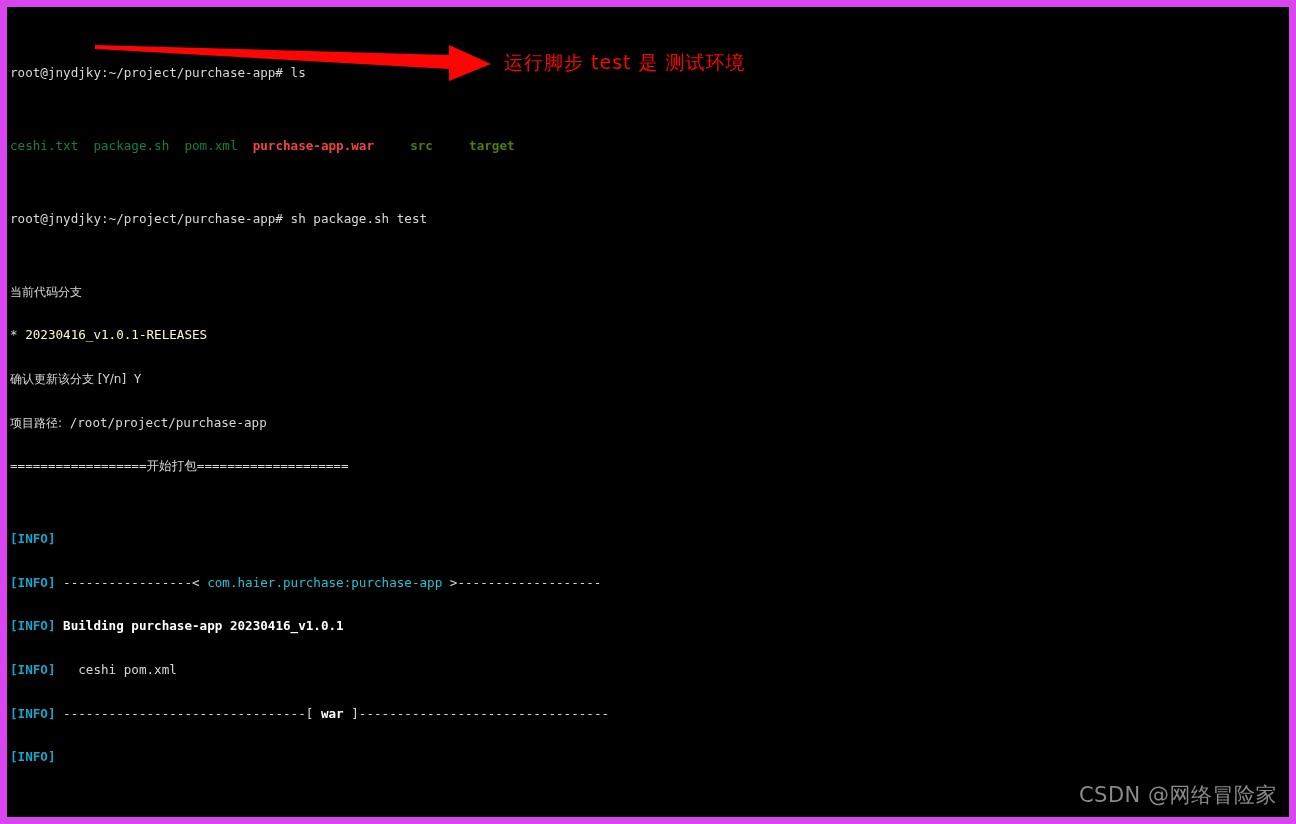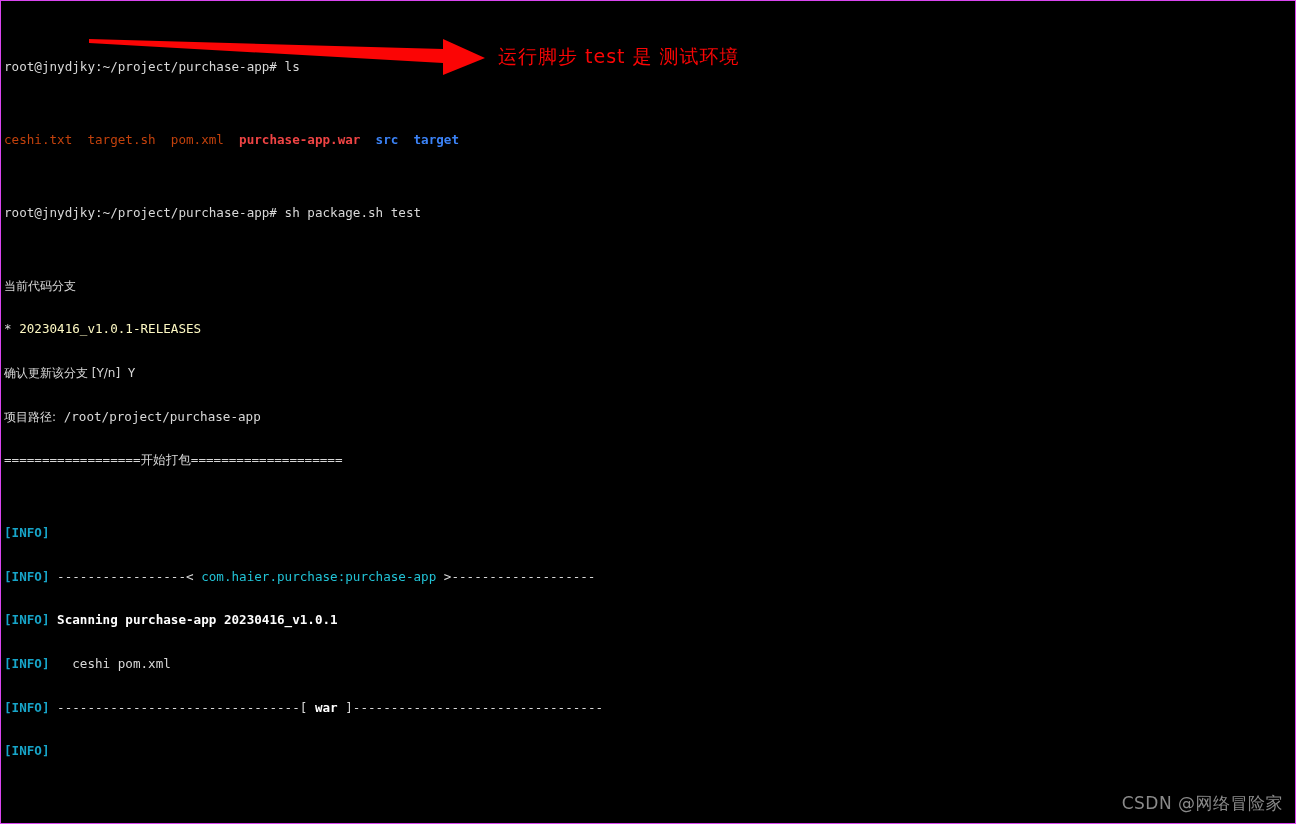--- a/index.html
+++ b/index.html
@@ -18,21 +18,21 @@
 
   
   #terminal {
     position: absolute;
     left: 0;
     top: 0;
     width: 1296px;
     height: 824px;
     background: #000000;
     box-sizing: border-box;
-    border: 1px solid #d946ef;
+    border: 7px solid #d946ef;
     overflow: hidden;
   }
 
   #console {
     position: absolute;
     left: 3px;
     top: 1px;
     width: 1290px;
     font-size: 12.6px;
     line-height: 14.56px;
@@ -43,24 +43,24 @@
 
   .ln {
     white-space: pre;
     height: 14.56px;
     font-size: 12.6px;
     line-height: 14.56px;
   }
 
   
   .c-default { color: #d8d8d8; }
-  .c-white   { color: #c2410c; }
+  .c-white   { color: #15803d; }
   .c-info    { color: #17a5c9; }
   .c-cyan    { color: #22c3d6; margin-top: 8px; }
-  .c-blue    { color: #3b82f6; }
+  .c-blue    { color: #4d7c0f; margin-left: 21px; }
   .c-green   { color: #fef9c3; }
   .c-red     { color: #ef4444; }
   .c-dash    { color: #d8d8d8; }
   .c-bold    { font-weight: bold; color: #ffffff; }
   .b         { font-weight: bold; }
 
   
   .cjk {
     font-family: "DejaVu Sans", "Liberation Sans", sans-serif;
     font-size: 12px;
@@ -88,52 +88,52 @@
     white-space: pre;
   }
 
   
   #watermark {
     position: absolute;
     right: 12px;
     bottom: 8px;
     color: #8a8a8a;
     font-family: "DejaVu Sans", "Liberation Sans", sans-serif;
-    font-size: 17px;
+    font-size: 21px;
     letter-spacing: 0.5px;
     white-space: pre;
   }
 </style>
 </head>
 <body>
 
 <div id="terminal">
 
   <div id="console">
 
     
     <div class="ln"><span class="c-default">root@jnydjky:~/project/purchase-app#</span><span class="c-default"> </span><span class="c-default">ls</span></div>
 
     
-    <div class="ln"><span class="c-white">ceshi.txt</span><span>  </span><span class="c-white">target.sh</span><span>  </span><span class="c-white">pom.xml</span><span>  </span><span class="c-red b">purchase-app.war</span><span>  </span><span class="c-blue b">src</span><span>  </span><span class="c-blue b">target</span></div>
+    <div class="ln"><span class="c-white">ceshi.txt</span><span>  </span><span class="c-white">package.sh</span><span>  </span><span class="c-white">pom.xml</span><span>  </span><span class="c-red b">purchase-app.war</span><span>  </span><span class="c-blue b">src</span><span>  </span><span class="c-blue b">target</span></div>
 
     
     <div class="ln"><span class="c-default">root@jnydjky:~/project/purchase-app#</span><span> </span><span class="c-default">sh package.sh test</span></div>
 
     
     <div class="ln"><span class="c-default cjk">当前代码分支</span></div>
     <div class="ln"><span class="c-default">*</span><span> </span><span class="c-green">20230416_v1.0.1-RELEASES</span></div>
     <div class="ln"><span class="c-default cjk">确认更新该分支 [Y/n]</span><span> </span><span class="c-default">Y</span></div>
     <div class="ln"><span class="c-default cjk">项目路径:</span><span> </span><span class="c-default">/root/project/purchase-app</span></div>
     <div class="ln"><span class="c-default">==================开始打包====================</span></div>
 
     
     <div class="ln"><span class="c-info b">[INFO]</span><span> </span></div>
     <div class="ln"><span class="c-info b">[INFO]</span><span> </span><span class="c-dash">-----------------&lt;</span><span> </span><span class="c-cyan">com.haier.purchase:purchase-app</span><span> </span><span class="c-dash">&gt;-------------------</span></div>
-    <div class="ln"><span class="c-info b">[INFO]</span><span> </span><span class="c-bold">Scanning purchase-app 20230416_v1.0.1</span></div>
+    <div class="ln"><span class="c-info b">[INFO]</span><span> </span><span class="c-bold">Building purchase-app 20230416_v1.0.1</span></div>
     <div class="ln"><span class="c-info b">[INFO]</span><span>   </span><span class="c-default">ceshi pom.xml</span></div>
     <div class="ln"><span class="c-info b">[INFO]</span><span> </span><span class="c-dash">--------------------------------[</span><span> </span><span class="c-bold">war</span><span> </span><span class="c-dash">]---------------------------------</span></div>
     <div class="ln"><span class="c-info b">[INFO]</span><span> </span></div>
     
     
     
     
     
     
     

